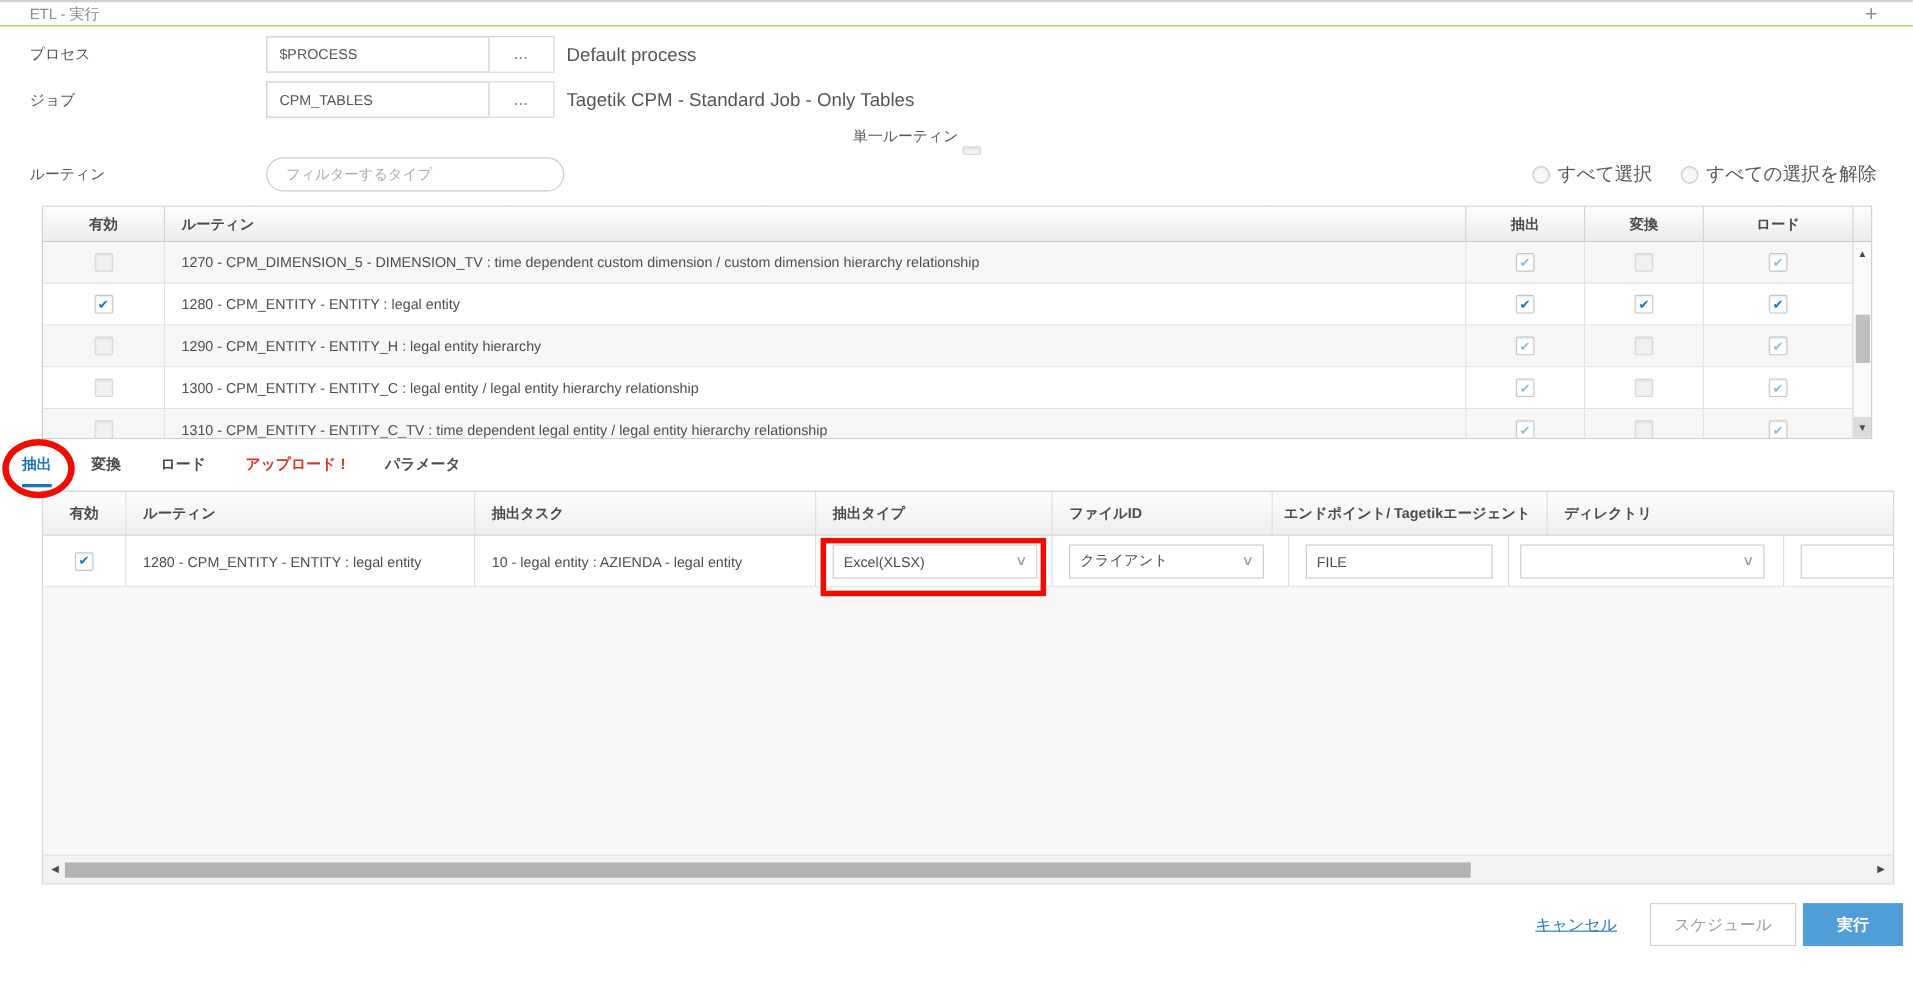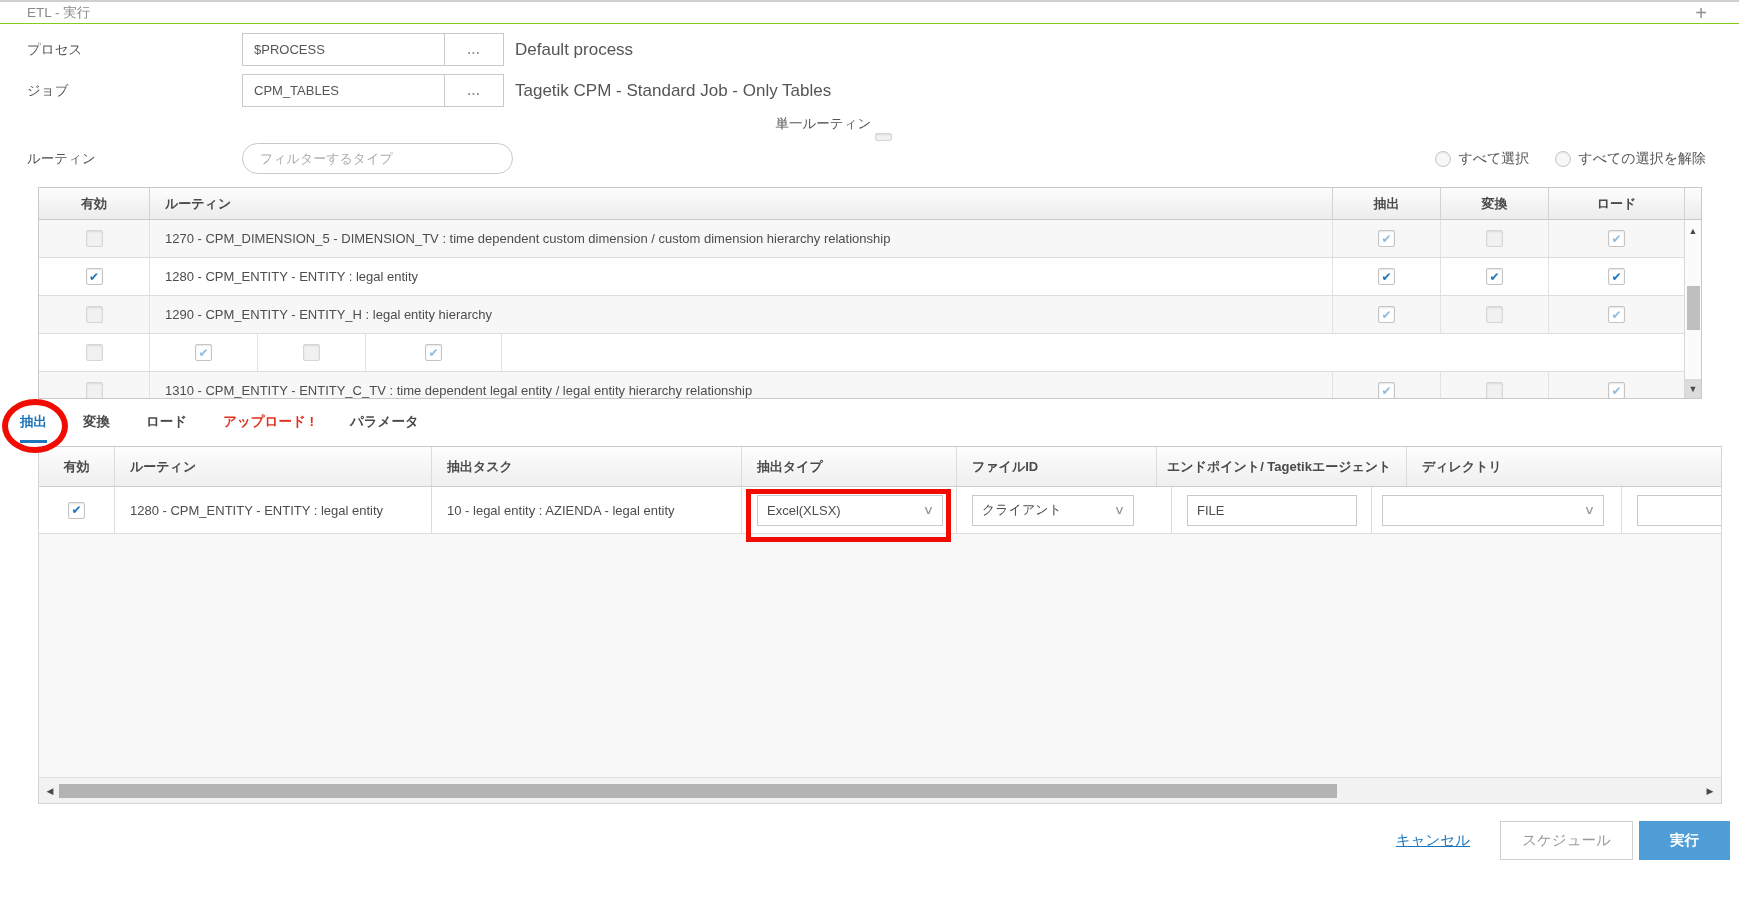--- a/index.html
+++ b/index.html
@@ -26,21 +26,21 @@
   .fdesc { margin-left:11px; color:#555; font-size:17px; }
   .cb { width:17px; height:17px; border:1px solid #c4c4c4; border-radius:2px; background:#fff;
         box-shadow:inset 0 1px 2px rgba(0,0,0,.10); display:inline-flex; align-items:center; justify-content:center;
         font-size:12px; font-weight:bold; color:#1c75bc; cursor:pointer; line-height:1; }
   .cb:empty { background:#f1f1f1; border-color:#d6d6d6; }
   .row-single { height:26px; margin-bottom:2px;flex-direction:column; }
   .frow-filter { margin-bottom:0; }
   .pill { width:271px; height:31px; border:1px solid #c9c9c9; border-radius:16px; padding:0 17px;
           font:inherit; color:#555; outline:none; }
   .pill::placeholder { color:#ababab; }
-  .radgrp { margin-left:auto; margin-right:33px; display:flex; align-items:flex-end; gap:26px; color:#555; font-size:14px; }
+  .radgrp { margin-left:auto; margin-right:33px; display:flex; align-items:flex-end; gap:26px; color:#555; font-size:17px; }
   .radio-opt { display:flex; align-items:center; gap:7px; cursor:pointer; }
   .radio { width:16px; height:16px; border:1px solid #c6c6c6; border-radius:50%; background:#f8f8f8;
            box-shadow:inset 0 1px 2px rgba(0,0,0,.08); }
   
   .mtable { margin:13px 37px 0 38px; border:1px solid #c9c9c9; position:relative; background:#fff; }
   .mthead { display:flex; align-items:center; height:32px; background:linear-gradient(#fdfdfd,#ececec);
             border-bottom:1px solid #c9c9c9; font-weight:bold; color:#4a4a4a; }
   .c-en { width:110px; display:flex; justify-content:center; flex:none; }
   .c-rt { flex:1; padding-left:15px; min-width:0; }
   .c-st { width:108px; display:flex; justify-content:center; flex:none; }
@@ -86,21 +86,21 @@
   .pthead > div + div, .prow > div + div { border-left:1px solid #dcdcdc; align-self:stretch; display:flex; align-items:center; }
   .pthead .pc0 { justify-content:center; }
   .prow { display:flex; align-items:center; height:47px; border-bottom:1px solid #ddd; color:#4d4d4d; flex:none; }
   .prow .pc0 { justify-content:center; }
   .prow .pc1,.prow .pc2 { white-space:nowrap; overflow:hidden; }
   .select { display:flex; align-items:center; justify-content:space-between; border:1px solid #c9c9c9;
             height:31px; padding:0 9px; background:#fff; cursor:pointer; color:#4d4d4d; }
   .chev { color:#9a9a9a; font-size:12px; transform:scaleX(1.3); margin-left:6px; }
   .tinput { border:1px solid #c9c9c9; height:31px; padding:0 9px; font:inherit; color:#4d4d4d; outline:none; background:#fff; }
   .w-ds { width:186px; }
-  .w-et { width:162px;gap:32px; }
+  .w-et { width:177px;gap:32px; }
   .w-fi { width:170px; }
   .w-ep { width:222px; }
   .w-dir { width:210px; }
   .annot-rect { position:absolute; left:4px; top:2px; width:205px; height:53px;
                 border:5px solid #f00c00; pointer-events:none; z-index:8; }
   .pfiller { flex:1; background:#f8f8f8; }
   
   .hscroll { height:26px; background:#f2f2f2; border-top:1px solid #e0e0e0; display:flex; align-items:center;
              padding:0 5px; flex:none; }
   .hs-arrow { font-size:9px; color:#4a4a4a; cursor:pointer; width:12px; text-align:center; }
@@ -223,20 +223,21 @@
       <div class="c-ld">
           <span class="cb checked">✔</span>
         </div>
       <div class="c-sc"></div>
     </div>
 
     <div class="mrow dim">
       <div class="c-en">
           <span class="cb"></span>
         </div>
+      <div class="c-rt">1300 - CPM_ENTITY - ENTITY_C : legal entity / legal entity hierarchy relationship</div>
       <div class="c-st">
           <span class="cb checked">✔</span>
         </div>
       <div class="c-st">
           <span class="cb"></span>
         </div>
       <div class="c-ld">
           <span class="cb checked">✔</span>
         </div>
       <div class="c-sc"></div>

